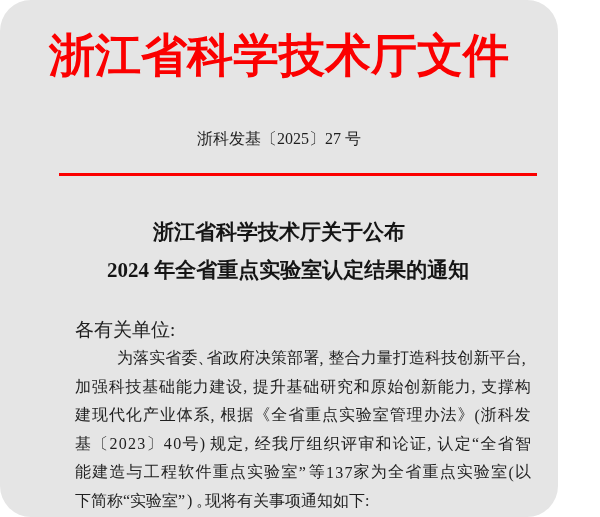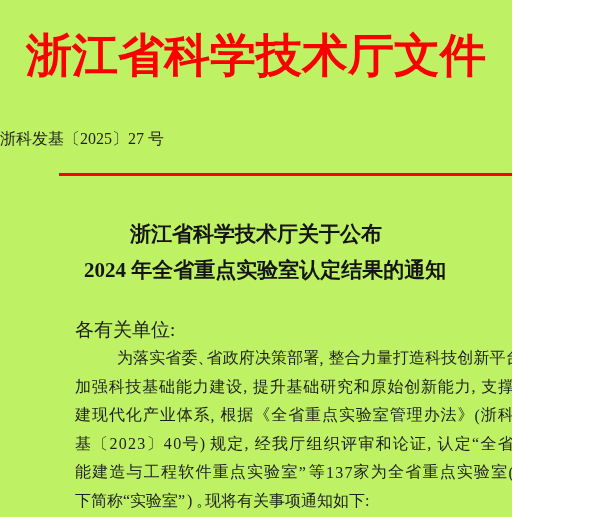--- a/index.html
+++ b/index.html
@@ -2,26 +2,27 @@
 <html><head>
 <meta charset="utf-8">
 <style>
   html, body {
     margin: 0;
     padding: 0;
     background: #ffffff;
   }
   .page {
     position: relative;
-    width: 512px;
+    width: 558px;
     height: 517px;
-    background: #bef264;
+    background: #e5e5e5;
     overflow: hidden;
     font-family: "Liberation Serif", "DejaVu Serif", serif;
     color: #1f1f1f;
+    border-radius: 31px;
   }
   .header-title {
     position: absolute;
     left: 0;
     right: 0;
     top: 24px;
     height: 64px;
     line-height: 64px;
     text-align: center;
     font-size: 46px;
@@ -30,21 +31,21 @@
     letter-spacing: 0px;
     white-space: nowrap;
   }
   .doc-number {
     position: absolute;
     left: 0;
     right: 0;
     top: 128px;
     height: 22px;
     line-height: 22px;
-    text-align: left;
+    text-align: center;
     font-size: 16px;
     color: #1f1f1f;
   }
   .red-rule {
     position: absolute;
     left: 59px;
     top: 173px;
     width: 478px;
     height: 3px;
     background: #fb0000;
@@ -52,21 +53,21 @@
   .doc-title-line1, .doc-title-line2 {
     position: absolute;
     left: 0;
     right: 0;
     text-align: center;
     font-size: 21px;
     font-weight: bold;
     color: #151515;
     white-space: nowrap;
   }
-  .doc-title-line1 { top: 219px; height: 30px; line-height: 30px; }
+  .doc-title-line1 { top: 219px; height: 30px; line-height: 30px; font-family: Liberation Mono, monospace; }
   .doc-title-line2 { top: 255px; height: 30px; line-height: 30px; padding-left: 18px; }
   .body-block {
     position: absolute;
     left: 75px;
     top: 316px;
     width: 456px;
   }
   .line {
     display: flex;
     align-items: center;

